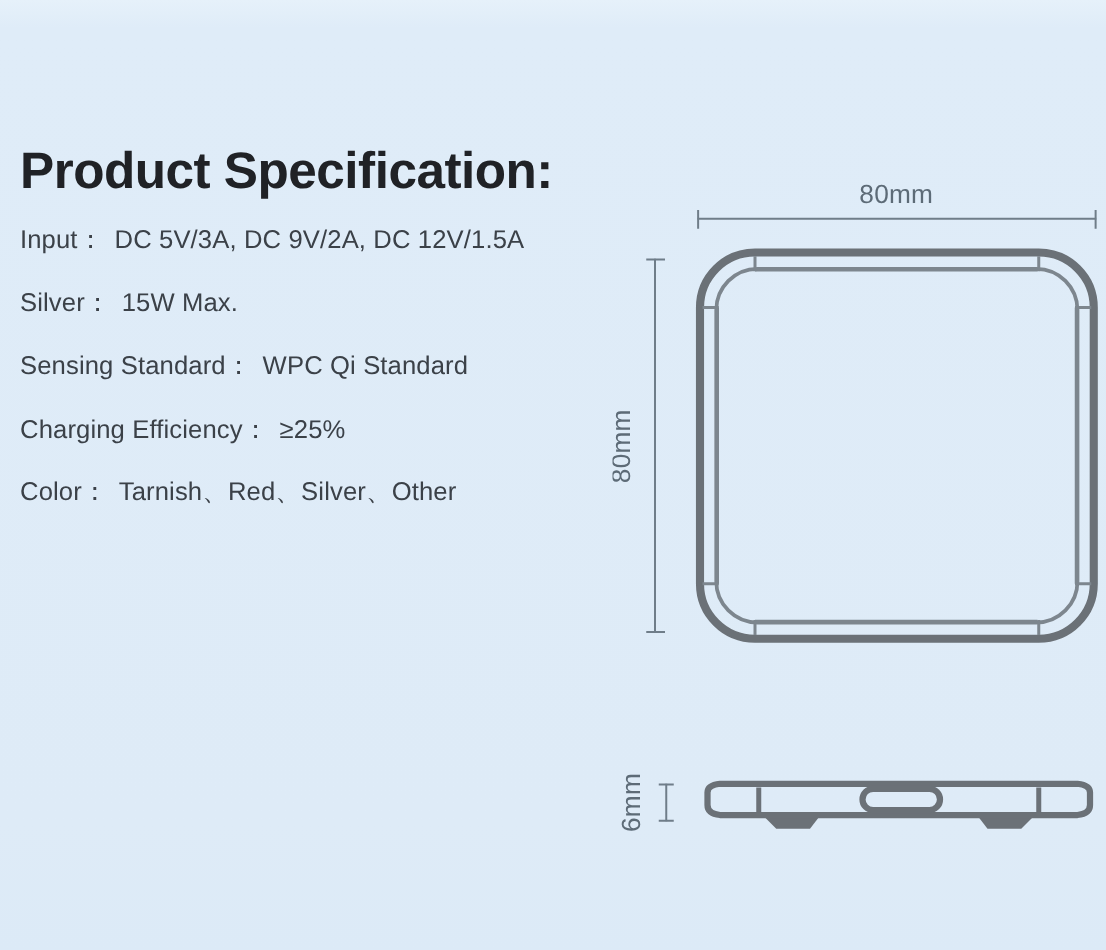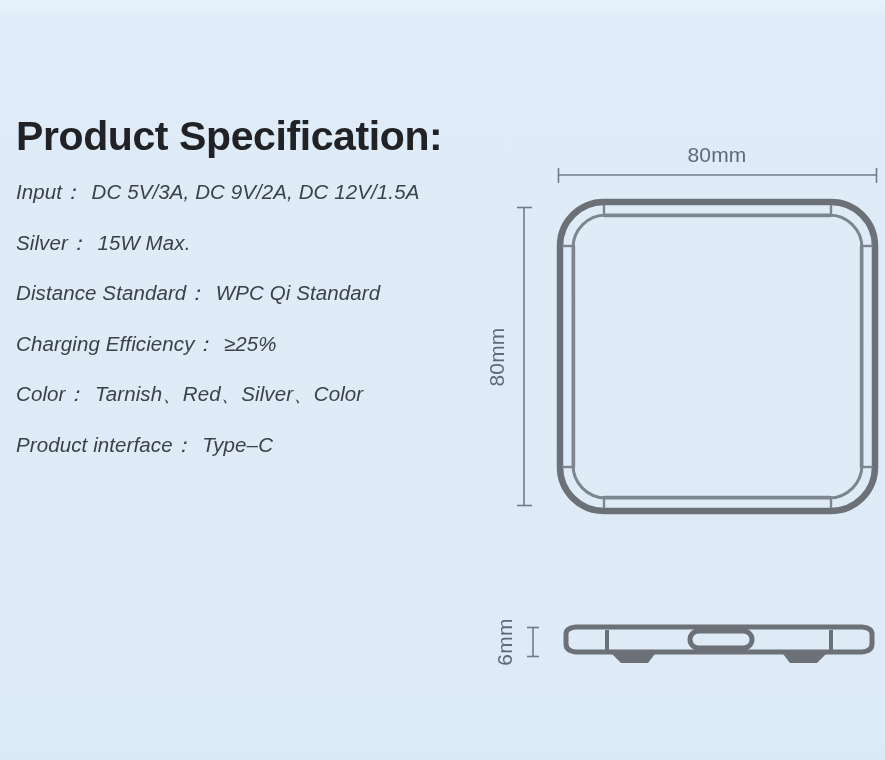--- a/index.html
+++ b/index.html
@@ -43,21 +43,20 @@
     margin: 0 0 24px 0;
     white-space: nowrap;
   }
   .spec-row {
     font-size: 20.5px;
     color: #3b4148;
     line-height: 1.0;
     margin-bottom: 30px;
     white-space: nowrap;
     letter-spacing: 0.1px;
-    font-style: italic;
   }
   .spec-row:last-child { margin-bottom: 0; }
   .spec-label { }
   .spec-colon { letter-spacing: 0; }
   .spec-value { margin-left: 9px; }
 
   
   #drawing-panel {
     position: absolute;
     left: 490px;
@@ -89,36 +88,33 @@
     <div class="spec-row">
       <span class="spec-label">Input</span><span class="spec-colon">：</span><span class="spec-value">DC 5V/3A, DC 9V/2A, DC 12V/1.5A</span>
     </div>
 
     <div class="spec-row">
       <span class="spec-label">Silver</span><span class="spec-colon">：</span><span class="spec-value">15W Max.</span>
     </div>
 
 
     <div class="spec-row">
-      <span class="spec-label">Distance Standard</span><span class="spec-colon">：</span><span class="spec-value">WPC Qi Standard</span>
+      <span class="spec-label">Sensing Standard</span><span class="spec-colon">：</span><span class="spec-value">WPC Qi Standard</span>
     </div>
 
     <div class="spec-row">
       <span class="spec-label">Charging Efficiency</span><span class="spec-colon">：</span><span class="spec-value">≥25%</span>
     </div>
 
 
 
     <div class="spec-row">
-      <span class="spec-label">Color</span><span class="spec-colon">：</span><span class="spec-value">Tarnish、Red、Silver、Color</span>
+      <span class="spec-label">Color</span><span class="spec-colon">：</span><span class="spec-value">Tarnish、Red、Silver、Other</span>
     </div>
 
-    <div class="spec-row">
-      <span class="spec-label">Product interface</span><span class="spec-colon">：</span><span class="spec-value">Type–C</span>
-    </div>
 
   </div>
 
   <div id="drawing-panel">
     <svg id="drawing-svg" width="395" height="760" viewBox="0 0 395 760">
 
       <g>
         <line x1="68" y1="175" x2="387" y2="175" stroke="#6f7d89" stroke-width="1.6"></line>
         <line x1="68.5" y1="168" x2="68.5" y2="183" stroke="#6f7d89" stroke-width="1.6"></line>
         <line x1="386.5" y1="168" x2="386.5" y2="183" stroke="#6f7d89" stroke-width="1.6"></line>

